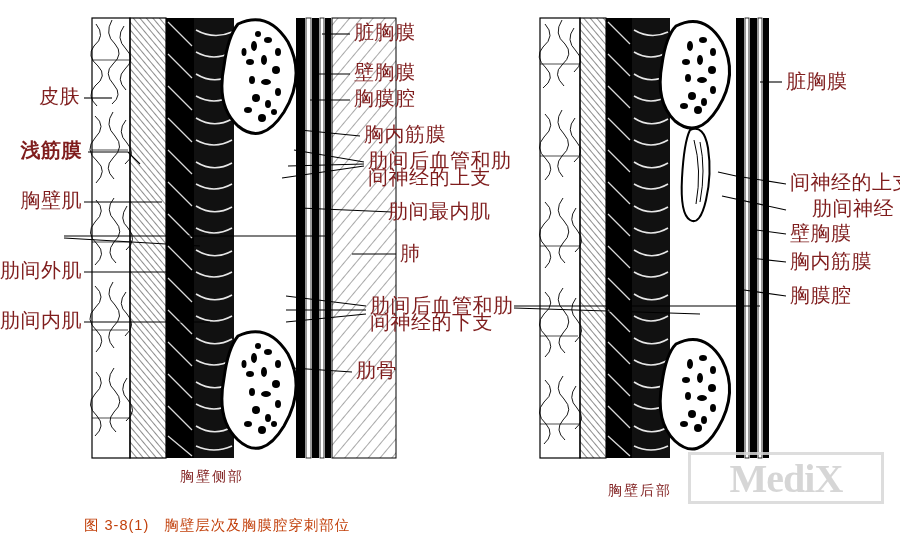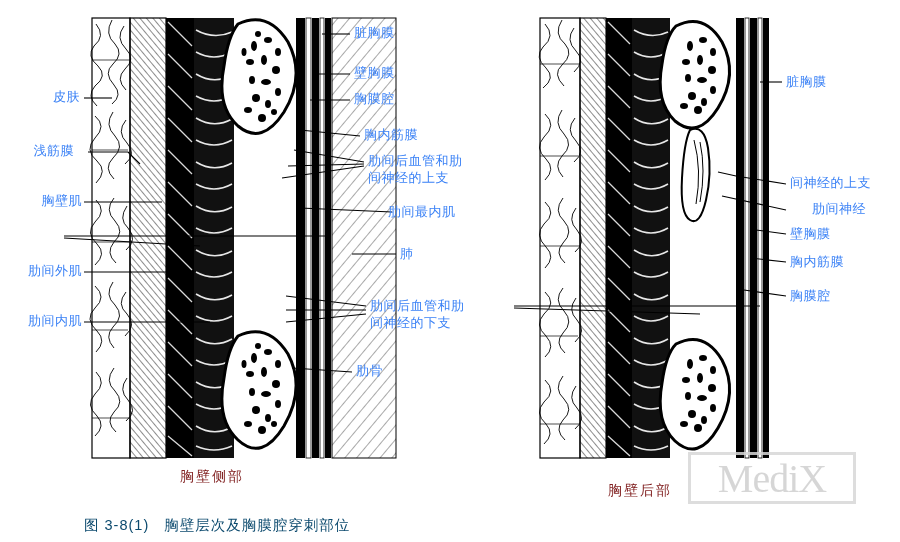--- a/index.html
+++ b/index.html
@@ -15,59 +15,59 @@
     font-family: "Liberation Sans", sans-serif;
     color: #000000;
   }
   #stage {
     position: relative;
     width: 900px;
     height: 542px;
   }
   .lbl {
     position: absolute;
-    font-size: 13px;
+    font-size: 20px;
     line-height: 17px;
-    color: #3b82f6;
+    color: #7f1d1d;
     white-space: pre;
     font-family: "Liberation Sans", sans-serif;
     letter-spacing: 0.5px;
   }
   .lbl.r { text-align: right; }
   .caption {
     position: absolute;
     font-size: 14.5px;
     letter-spacing: 1px;
-    color: #0c4a6e;
+    color: #c2410c;
     white-space: pre;
   }
   .subcap {
     position: absolute;
     font-size: 14px;
     letter-spacing: 2px;
     color: #7f1d1d;
     white-space: pre;
   }
   svg.art {
     position: absolute;
     left: 0;
     top: 0;
     width: 900px;
     height: 542px;
   }
   .watermark {
     position: absolute;
     left: 688px;
     top: 452px;
-    width: 168px;
+    width: 196px;
     height: 52px;
     border: 3px solid #d8d8d8;
     color: #d0d0d0;
     font-size: 40px;
-    font-weight: normal;
+    font-weight: bold;
     font-family: "Liberation Serif", serif;
     letter-spacing: -1px;
     display: flex;
     align-items: center;
     justify-content: center;
     box-sizing: border-box;
     opacity: 0.85;
   }
 </style>
 </head>
@@ -296,21 +296,21 @@
         <path d="M756 230 L786 234"></path>
         <path d="M750 258 L786 262"></path>
         <path d="M744 290 L786 296"></path>
         <path d="M514 306 L760 306"></path>
         <path d="M514 308 L700 314"></path>
       </g>
     </g>
   </svg>
 
   <div class="lbl r" style="left:18px; top:88px; width:62px;">皮肤</div>
-  <div class="lbl r" style="left:0; top:142px; width:74px;">浅筋膜</div>
+  <div class="lbl r" style="left:8px; top:142px; width:74px;font-weight:bold;">浅筋膜</div>
   <div class="lbl r" style="left:8px; top:192px; width:74px;">胸壁肌</div>
   <div class="lbl r" style="left:-2px; top:262px; width:84px;">肋间外肌</div>
   <div class="lbl r" style="left:-2px; top:312px; width:84px;">肋间内肌</div>
 
   <div class="lbl" style="left:354px; top:24px;">脏胸膜</div>
   <div class="lbl" style="left:354px; top:64px;">壁胸膜</div>
   <div class="lbl" style="left:354px; top:90px;">胸膜腔</div>
   <div class="lbl" style="left:364px; top:126px;">胸内筋膜</div>
   <div class="lbl" style="left:368px; top:152px;">肋间后血管和肋
 间神经的上支</div>

